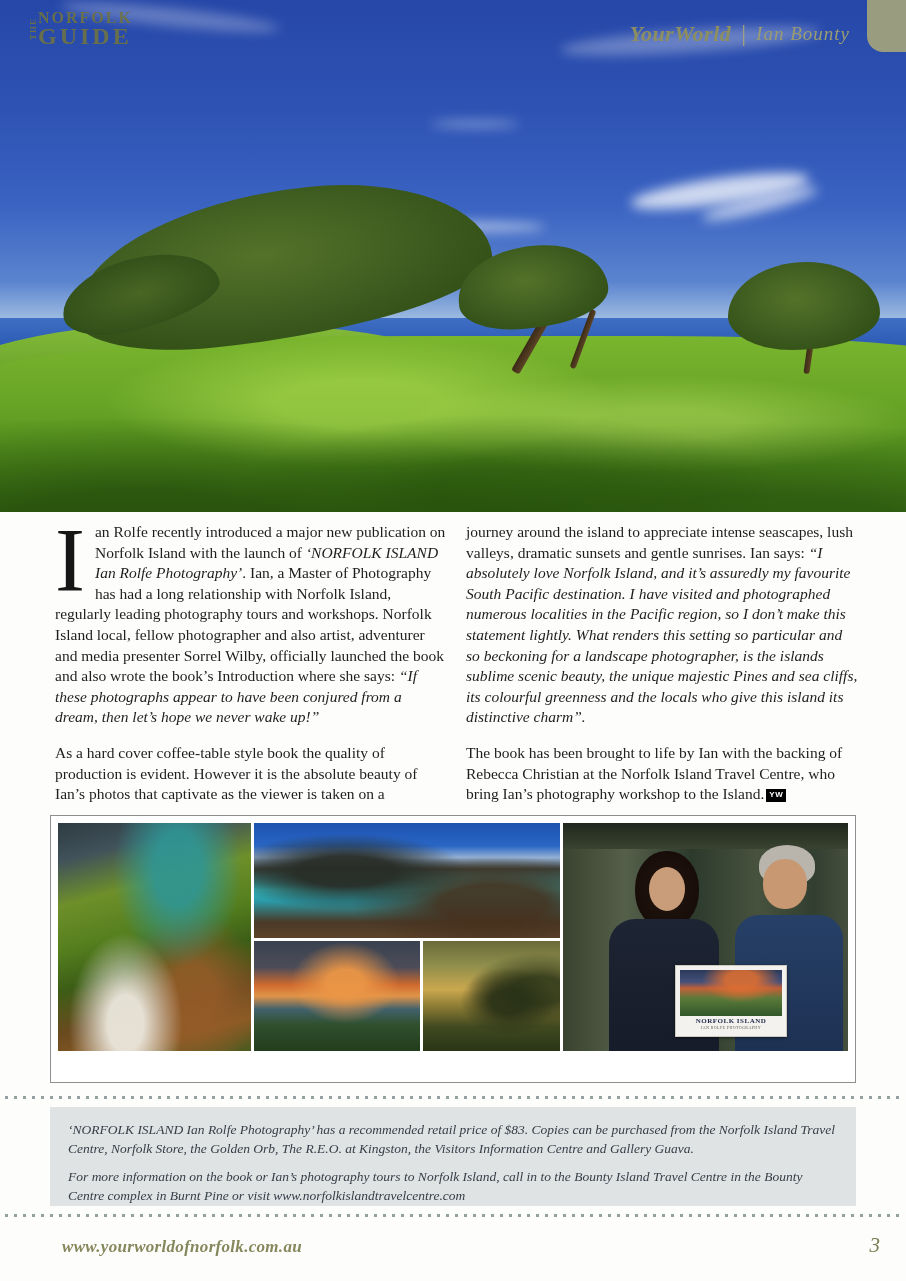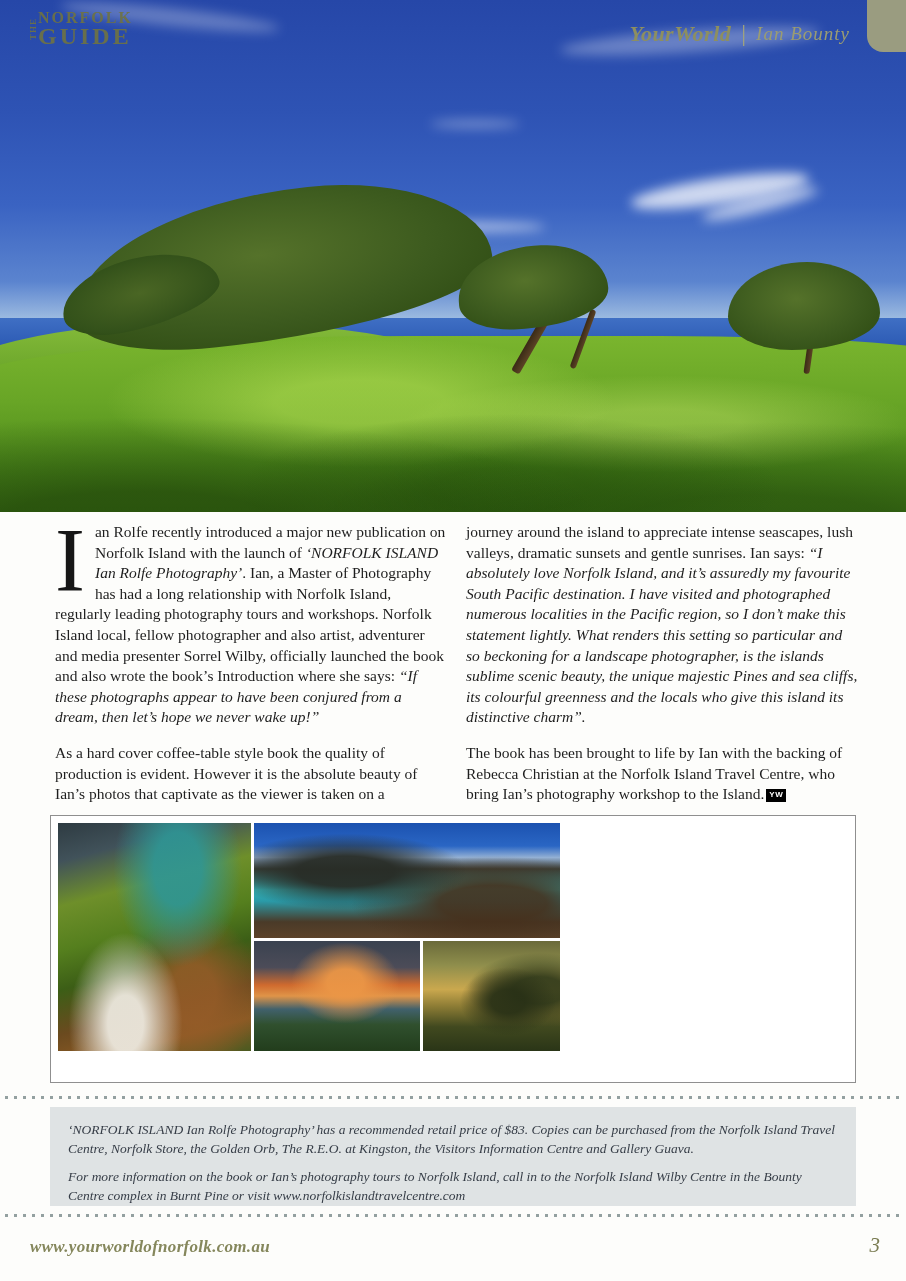--- a/index.html
+++ b/index.html
@@ -124,21 +124,21 @@
   .dot-top{top:1096px;}
   .dot-bot{top:1214px;}
   .info-box{position:absolute;left:50px;top:1107px;width:806px;height:99px;background:#dfe3e4;
             box-sizing:border-box;padding:13px 18px;font-style:italic;color:#363d47;
             font-size:13.5px;line-height:1.42;}
   .info-box p{margin:0 0 9px 0;}
   .info-url{text-decoration:none;color:#363d47;}
 
   
   .footer{position:absolute;left:30px;right:26px;top:1233px;display:flex;justify-content:space-between;align-items:baseline;}
-  .footer-url{font-style:italic;font-weight:bold;font-size:17px;color:#85875c;letter-spacing:.3px;}
+  .footer-url{font-style:italic;font-weight:bold;font-size:17px;color:#85875c;letter-spacing:.3px;margin-left:32px;}
   .page-num{font-style:italic;font-size:21px;color:#7a7c52;}
 </style>
 </head>
 <body>
 
 <div class="page">
 
   <div class="hero">
     <div class="cloud c1"></div>
     <div class="cloud c2"></div>
@@ -188,27 +188,41 @@
   <div class="photo-box">
     <div class="collage">
       <div class="ph ph-left"></div>
       <div class="ph-mid">
         <div class="ph ph-lagoon"></div>
         <div class="ph-botrow">
           <div class="ph ph-sunset"></div>
           <div class="ph ph-pines"></div>
         </div>
       </div>
+      <div class="ph ph-people">
+        <div class="awning"></div>
+        <div class="person hair-l"></div>
+        <div class="person face-l"></div>
+        <div class="person torso-l"></div>
+        <div class="person hair-r"></div>
+        <div class="person face-r"></div>
+        <div class="person torso-r"></div>
+        <div class="person book">
+          <div class="book-cover"></div>
+          <div class="book-title">NORFOLK ISLAND</div>
+          <div class="book-sub">IAN ROLFE PHOTOGRAPHY</div>
+        </div>
+      </div>
     </div>
   </div>
 
   <div class="dotted dot-top"></div>
   <div class="info-box">
     <p>‘NORFOLK ISLAND Ian Rolfe Photography’ has a recommended retail price of $83. Copies can be purchased from the Norfolk Island Travel Centre, Norfolk Store, the Golden Orb, The R.E.O. at Kingston, the Visitors Information Centre and Gallery Guava.</p>
-    <p><span>For more information on the book or Ian’s photography tours to Norfolk Island, call in to the Norfolk Island Wilby Centre in the Bounty Centre complex in Burnt Pine or visit </span><span class="info-url">www.norfolkislandtravelcentre.com</span></p>
+    <p><span>For more information on the book or Ian’s photography tours to Norfolk Island, call in to the Bounty Island Travel Centre in the Bounty Centre complex in Burnt Pine or visit </span><span class="info-url">www.norfolkislandtravelcentre.com</span></p>
   </div>
   <div class="dotted dot-bot"></div>
 
   <div class="footer">
     <span class="footer-url">www.yourworldofnorfolk.com.au</span>
     <span class="page-num">3</span>
   </div>
 
 </div>
 

